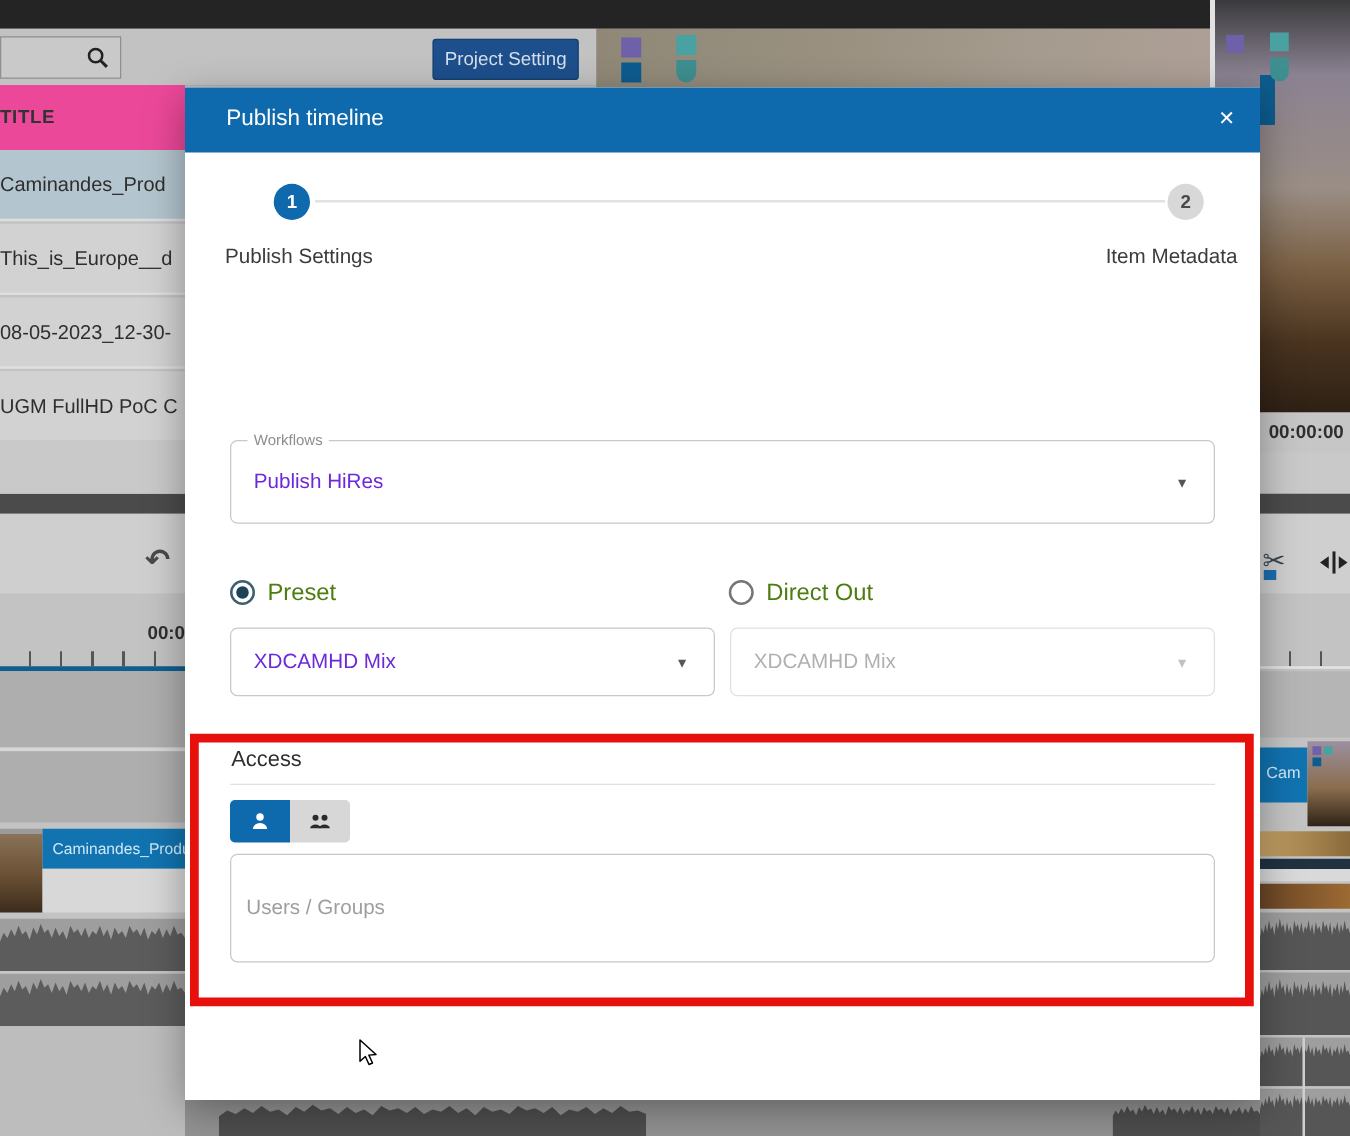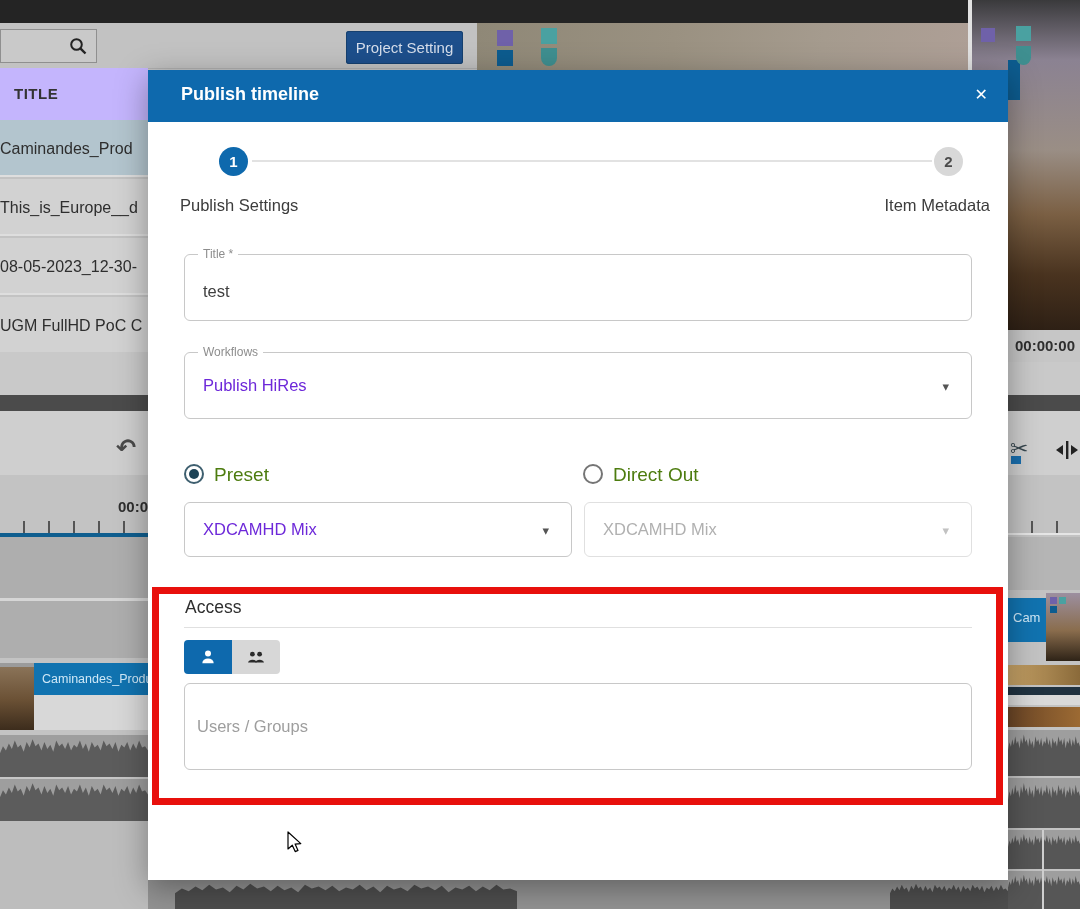--- a/index.html
+++ b/index.html
@@ -50,31 +50,31 @@
 
   .right-thumb{left:1046px;top:593px;width:34px;height:68px;
     background:linear-gradient(180deg,#9c8fa0 0,#8a6d4d 55%,#2e2317 100%)}
   .strip1{left:1008px;top:665px;width:72px;height:20px;background:linear-gradient(90deg,#c8a468,#8a6a3a)}
   .strip2{left:1008px;top:687px;width:72px;height:18px;background:linear-gradient(180deg,#203240 0 45%,#d9d9d9 45% 100%)}
   .strip3{left:1008px;top:707px;width:72px;height:20px;background:linear-gradient(90deg,#6a4526,#9c6a33)}
 
   .bottom-strip{left:148px;top:880px;width:860px;height:29px;background:#939393}
 
   
-  .list-header{left:0;top:68px;width:148px;height:52px;background:#c4b5fd;color:#333;
-    font-weight:bold;font-size:15px;line-height:52px;padding-left:14px;box-sizing:border-box;letter-spacing:.5px}
+  .list-header{left:0;top:68px;width:148px;height:52px;background:#ec4899;color:#333;
+    font-weight:bold;font-size:15px;line-height:52px;padding-left:0;box-sizing:border-box;letter-spacing:.5px}
   .list-row{left:0;width:148px;height:57px;background:#d2d2d2;border-bottom:2px solid #dedede;
     color:#2e2e2e;font-size:16px;line-height:57px;white-space:nowrap;overflow:hidden;box-sizing:border-box}
   .list-row.selected{background:#b3c5ce}
   .list-rest{left:0;top:352px;width:148px;height:43px;background:#c9c9c9}
 
   
   .modal{left:148px;top:70px;width:860px;height:810px;background:#fff;box-shadow:0 8px 30px rgba(0,0,0,.35)}
   .modal-header{left:0;top:0;width:860px;height:52px;background:#0e69ad}
-  .modal-title{position:absolute;left:33px;top:14px;color:#fff;font-size:18px;font-weight:bold}
+  .modal-title{position:absolute;left:33px;top:14px;color:#fff;font-size:18px;font-weight:normal}
   .modal-close{position:absolute;right:20px;top:15px;color:#fff;font-size:16px;font-weight:bold;cursor:pointer}
 
   .step-circle{width:29px;height:29px;border-radius:50%;text-align:center;line-height:29px;font-size:15px;font-weight:bold}
   .step-active{background:#0e69ad;color:#fff}
   .step-inactive{background:#d8d8d8;color:#4a4a4a}
   .step-line{top:90px;left:104px;width:680px;height:2px;background:#e2e2e2}
   .step-label{top:126px;font-size:16.5px;color:#3c3c3c}
 
   .field{border:1px solid #c8c8c8;border-radius:6px;box-sizing:border-box;background:#fff}
   .field-label{position:absolute;top:-8px;left:13px;background:#fff;padding:0 5px;font-size:12px;color:#8d8d8d}
@@ -245,24 +245,20 @@
     <div class="modal-title">Publish timeline</div>
     <div class="modal-close">✕</div>
   </div>
 
   <div class="abs step-line"></div>
   <div class="abs step-circle step-active" style="left:71px;top:77px">1</div>
   <div class="abs step-circle step-inactive" style="left:786px;top:77px">2</div>
   <div class="abs step-label" style="left:32px">Publish Settings</div>
   <div class="abs step-label" style="right:18px">Item Metadata</div>
 
-  <div class="abs field" style="left:36px;top:184px;width:788px;height:67px">
-    <span class="field-label">Title *</span>
-    <input class="field-input" type="text" value="test" style="">
-  </div>
 
   <div class="abs field" style="left:36px;top:282px;width:788px;height:67px">
     <span class="field-label">Workflows</span>
     <span class="field-value">Publish HiRes</span>
     <span class="dd-arrow">▾</span>
   </div>
 
   <div class="abs radio sel" style="left:36px;top:394px"></div>
   <div class="abs radio-label" style="left:66px;top:394px">Preset</div>
   <div class="abs radio unsel" style="left:435px;top:394px"></div>

